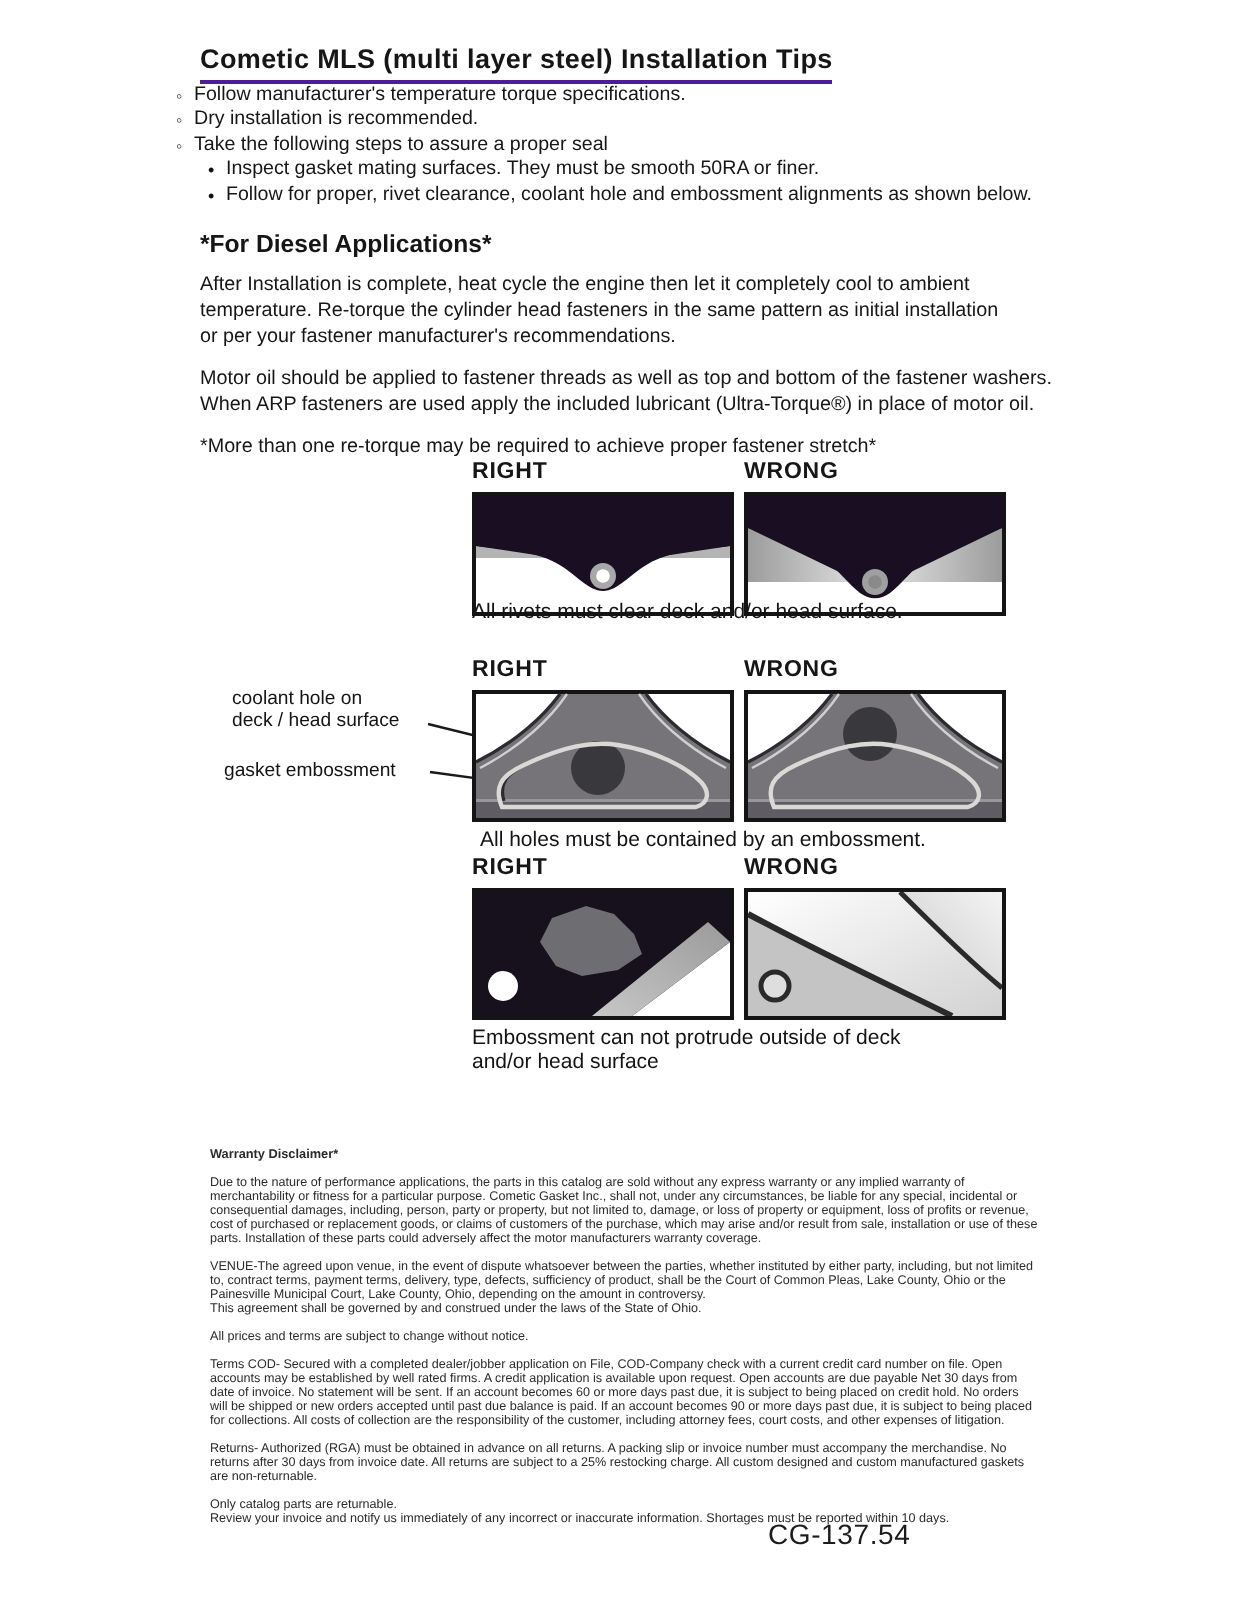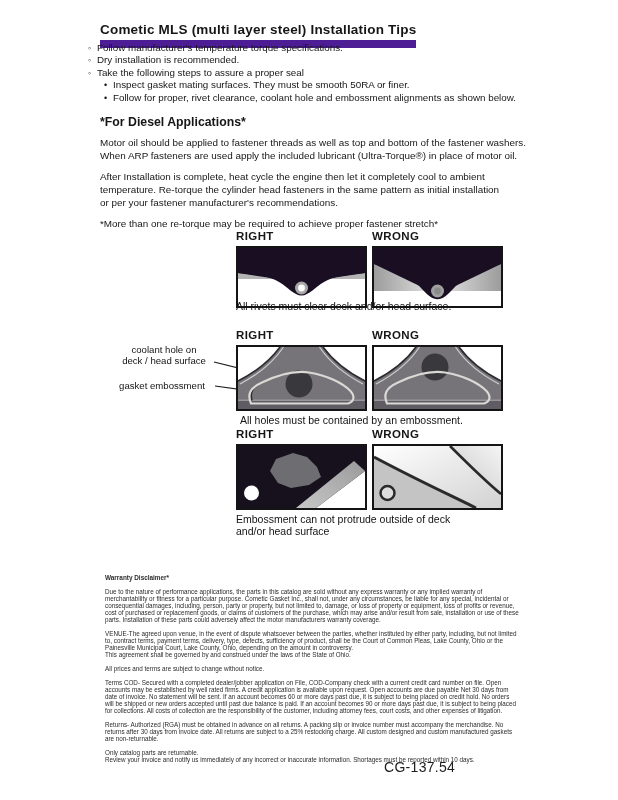--- a/index.html
+++ b/index.html
@@ -7,21 +7,21 @@
     position:relative;width:618px;height:800px;background:#ffffff;
     font-family:"Liberation Sans","DejaVu Sans",sans-serif;color:#161616;
     overflow:hidden;margin:0 auto;
   }
   .abs{position:absolute;}
   .pre{white-space:pre;}
   .preline{white-space:pre-line;}
 
   .title{
     left:100px;top:22px;font-size:13.5px;font-weight:bold;letter-spacing:.2px;
-    border-bottom:8px solid #4c1d95;padding-bottom:3px;display:inline-block;margin:0;
+    border-bottom:2px solid #4c1d95;padding-bottom:3px;display:inline-block;margin:0;
   }
 
   .bullets{left:88px;top:42px;font-size:9.8px;line-height:12.4px;}
   .b-row{display:flex;}
   .b-row .marker{width:9px;font-size:9px;color:#333;}
   .b-sub{padding-left:16px;}
   .b-sub .marker{width:9px;font-size:9px;color:#111;}
 
   .diesel{left:100px;top:115px;width:440px;}
   .diesel h2{font-size:12.3px;font-weight:bold;margin:0 0 7px 0;}
@@ -29,21 +29,21 @@
   .diesel .note{margin-top:1px;}
 
   .dg-labels{width:267px;display:flex;font-size:11.5px;font-weight:600;letter-spacing:.4px;}
   .dg-labels span{width:131px;text-align:left;}
   .dg-labels span:last-child{margin-left:5px;}
   .dg-boxes{width:267px;display:flex;}
   .dg-boxes svg{display:block;}
   .dg-boxes svg:last-child{margin-left:5px;}
   .dg-caption{font-size:10.5px;line-height:12px;color:#131313;}
 
-  .ann{font-size:9.6px;line-height:11px;text-align:center;color:#141414;}
+  .ann{font-size:9.6px;line-height:11px;text-align:left;color:#141414;}
 
   .disclaimer{left:105px;top:574px;width:414px;font-size:6.3px;line-height:7px;color:#2b2b2b;}
   .disclaimer h3{font-size:6.4px;margin:0 0 7px 0;font-weight:bold;}
   .disclaimer p{margin:0 0 7px 0;}
 
   .docnum{left:384px;top:759px;font-size:14px;letter-spacing:.3px;color:#1c1c1c;}
 </style>
 </head>
 <body>
 
@@ -69,25 +69,25 @@
         <span>Inspect gasket mating surfaces.  They must be smooth 50RA or finer.</span>
       </div>
     <div class="b-row b-sub">
         <span class="marker">•</span>
         <span>Follow for proper, rivet clearance, coolant hole and embossment alignments as shown below.</span>
       </div>
   </div>
 
   <div class="abs diesel">
     <h2>*For Diesel Applications*</h2>
-    <p class="pre">Motor oil should be applied to fastener threads as well as top and bottom of the fastener washers.
-When ARP fasteners are used apply the included lubricant (Ultra-Torque®) in place of motor oil.</p>
     <p class="pre">After Installation is complete, heat cycle the engine then let it completely cool to ambient
 temperature. Re-torque the cylinder head fasteners in the same pattern as initial installation
 or per your fastener manufacturer's recommendations.</p>
+    <p class="pre">Motor oil should be applied to fastener threads as well as top and bottom of the fastener washers.
+When ARP fasteners are used apply the included lubricant (Ultra-Torque®) in place of motor oil.</p>
     <p class="pre note">*More than one re-torque may be required to achieve proper fastener stretch*</p>
   </div>
 
   <div class="abs dg-labels" style="left:236px;top:230px;">
     <span>RIGHT</span>
     <span>WRONG</span>
   </div>
   <div class="abs dg-boxes" style="left:236px;top:246px;">
     <svg width="131" height="62" viewBox="0 0 131 62">
       <rect x="1" y="1" width="129" height="60" fill="#1a0f22" stroke="#141414" stroke-width="2"></rect>

